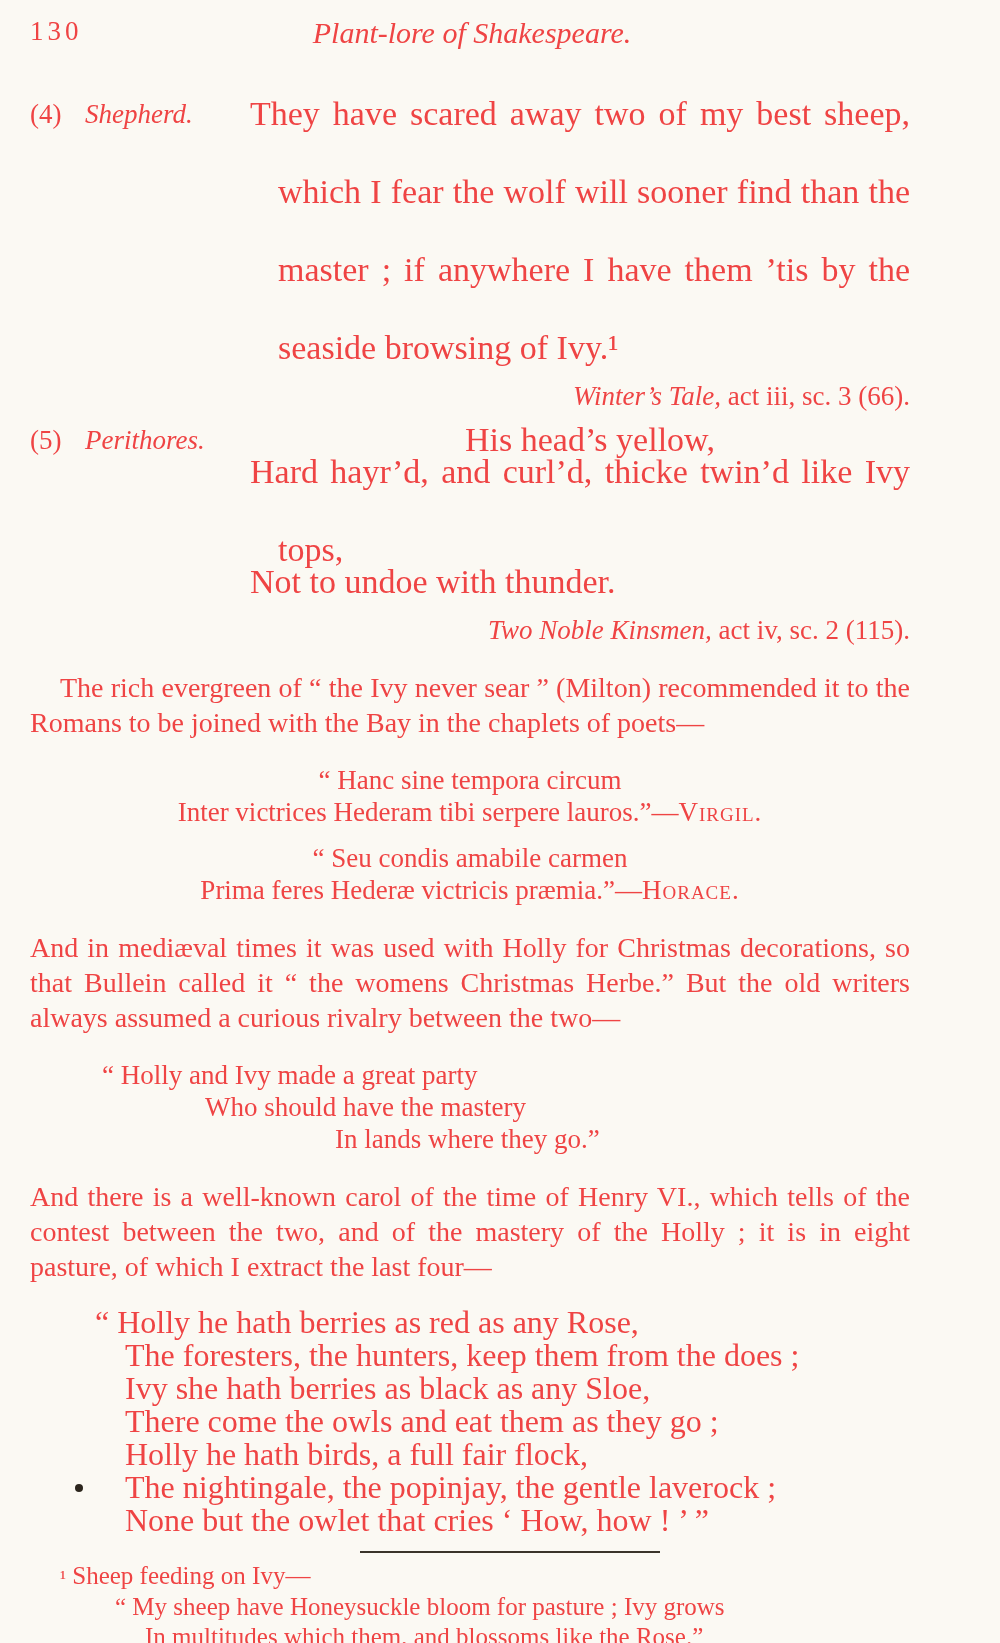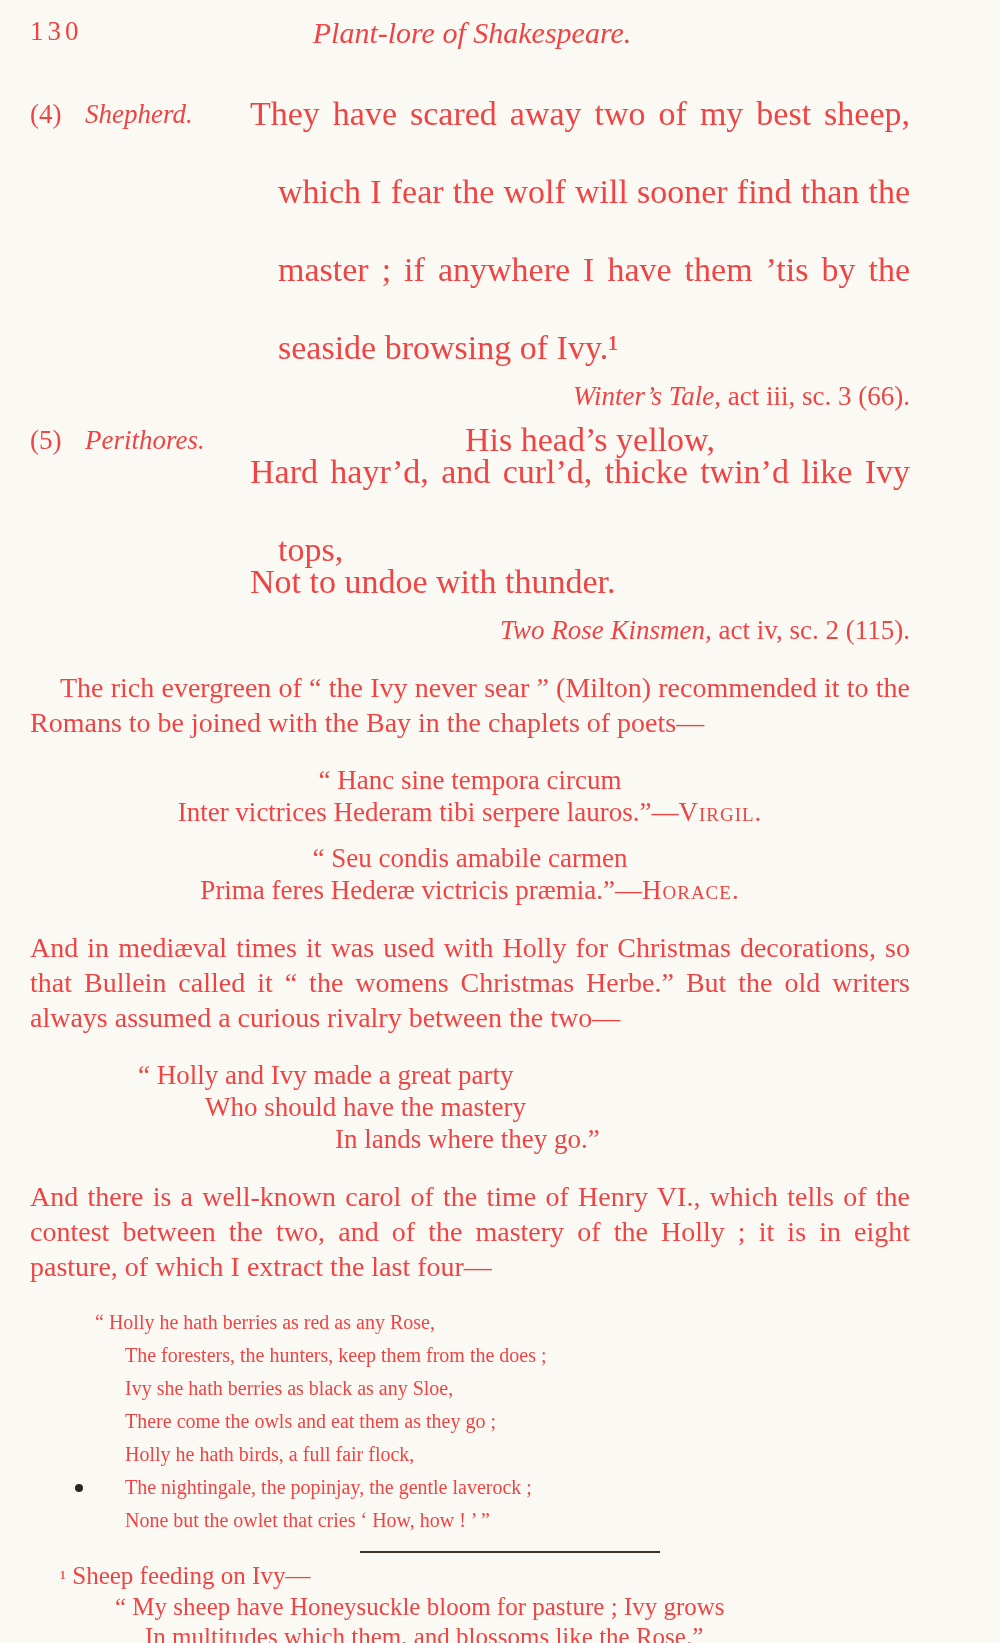--- a/index.html
+++ b/index.html
@@ -56,27 +56,27 @@
     text-align: justify;
     margin: 24px 0 0 0;
   }
   .para.indent { text-indent: 30px; }
   
   .latin { text-align: center; font-size: 27px; line-height: 32px; margin-top: 24px; }
   .latin.tight { margin-top: 14px; }
   .sc { font-variant: small-caps; letter-spacing: 1px; }
   
   .verse { font-size: 27px; line-height: 32px; margin-top: 24px; }
-  .verse .v1 { margin-left: 108px; }
+  .verse .v1 { margin-left: 72px; }
   .verse .v2 { margin-left: 175px; }
   .verse .v3 { margin-left: 305px; }
   
   .carol {
     position: relative;
-    font-size: 20px;
+    font-size: 32px;
     line-height: 33px;
     margin: 22px 0 0 65px;
     padding-left: 30px;
   }
   .carol .cline:first-child { text-indent: -30px; }
   .stray-dot {
     position: absolute;
     left: -20px;
     top: 178px;
     width: 8px;
@@ -127,21 +127,21 @@
     <span class="qlabel">(5)</span>
     <span class="qspeaker">Perithores.</span>
     <div class="qtext">
       <div class="qline q5-first">His head’s yellow,</div>
       <div class="qline just">Hard hayr’d, and curl’d, thicke twin’d like Ivy</div>
       <div class="qline wrapped">tops,</div>
       <div class="qline">Not to undoe with thunder.</div>
     </div>
   </div>
   <div class="attribution">
-    <span class="it">Two Rose Kinsmen,</span><span> act iv, sc. 2 (115).</span>
+    <span class="it">Two Noble Kinsmen,</span><span> act iv, sc. 2 (115).</span>
   </div>
 
   <p class="para indent">The rich evergreen of “ the Ivy never sear ” (Milton) recommended it to the Romans to be joined with the Bay in the chaplets of poets—</p>
 
   <div class="latin">
     <div>“ Hanc sine tempora circum</div>
     <div><span>Inter victrices Hederam tibi serpere lauros.”—</span><span class="sc">Virgil.</span></div>
   </div>
 
   <div class="latin tight">

